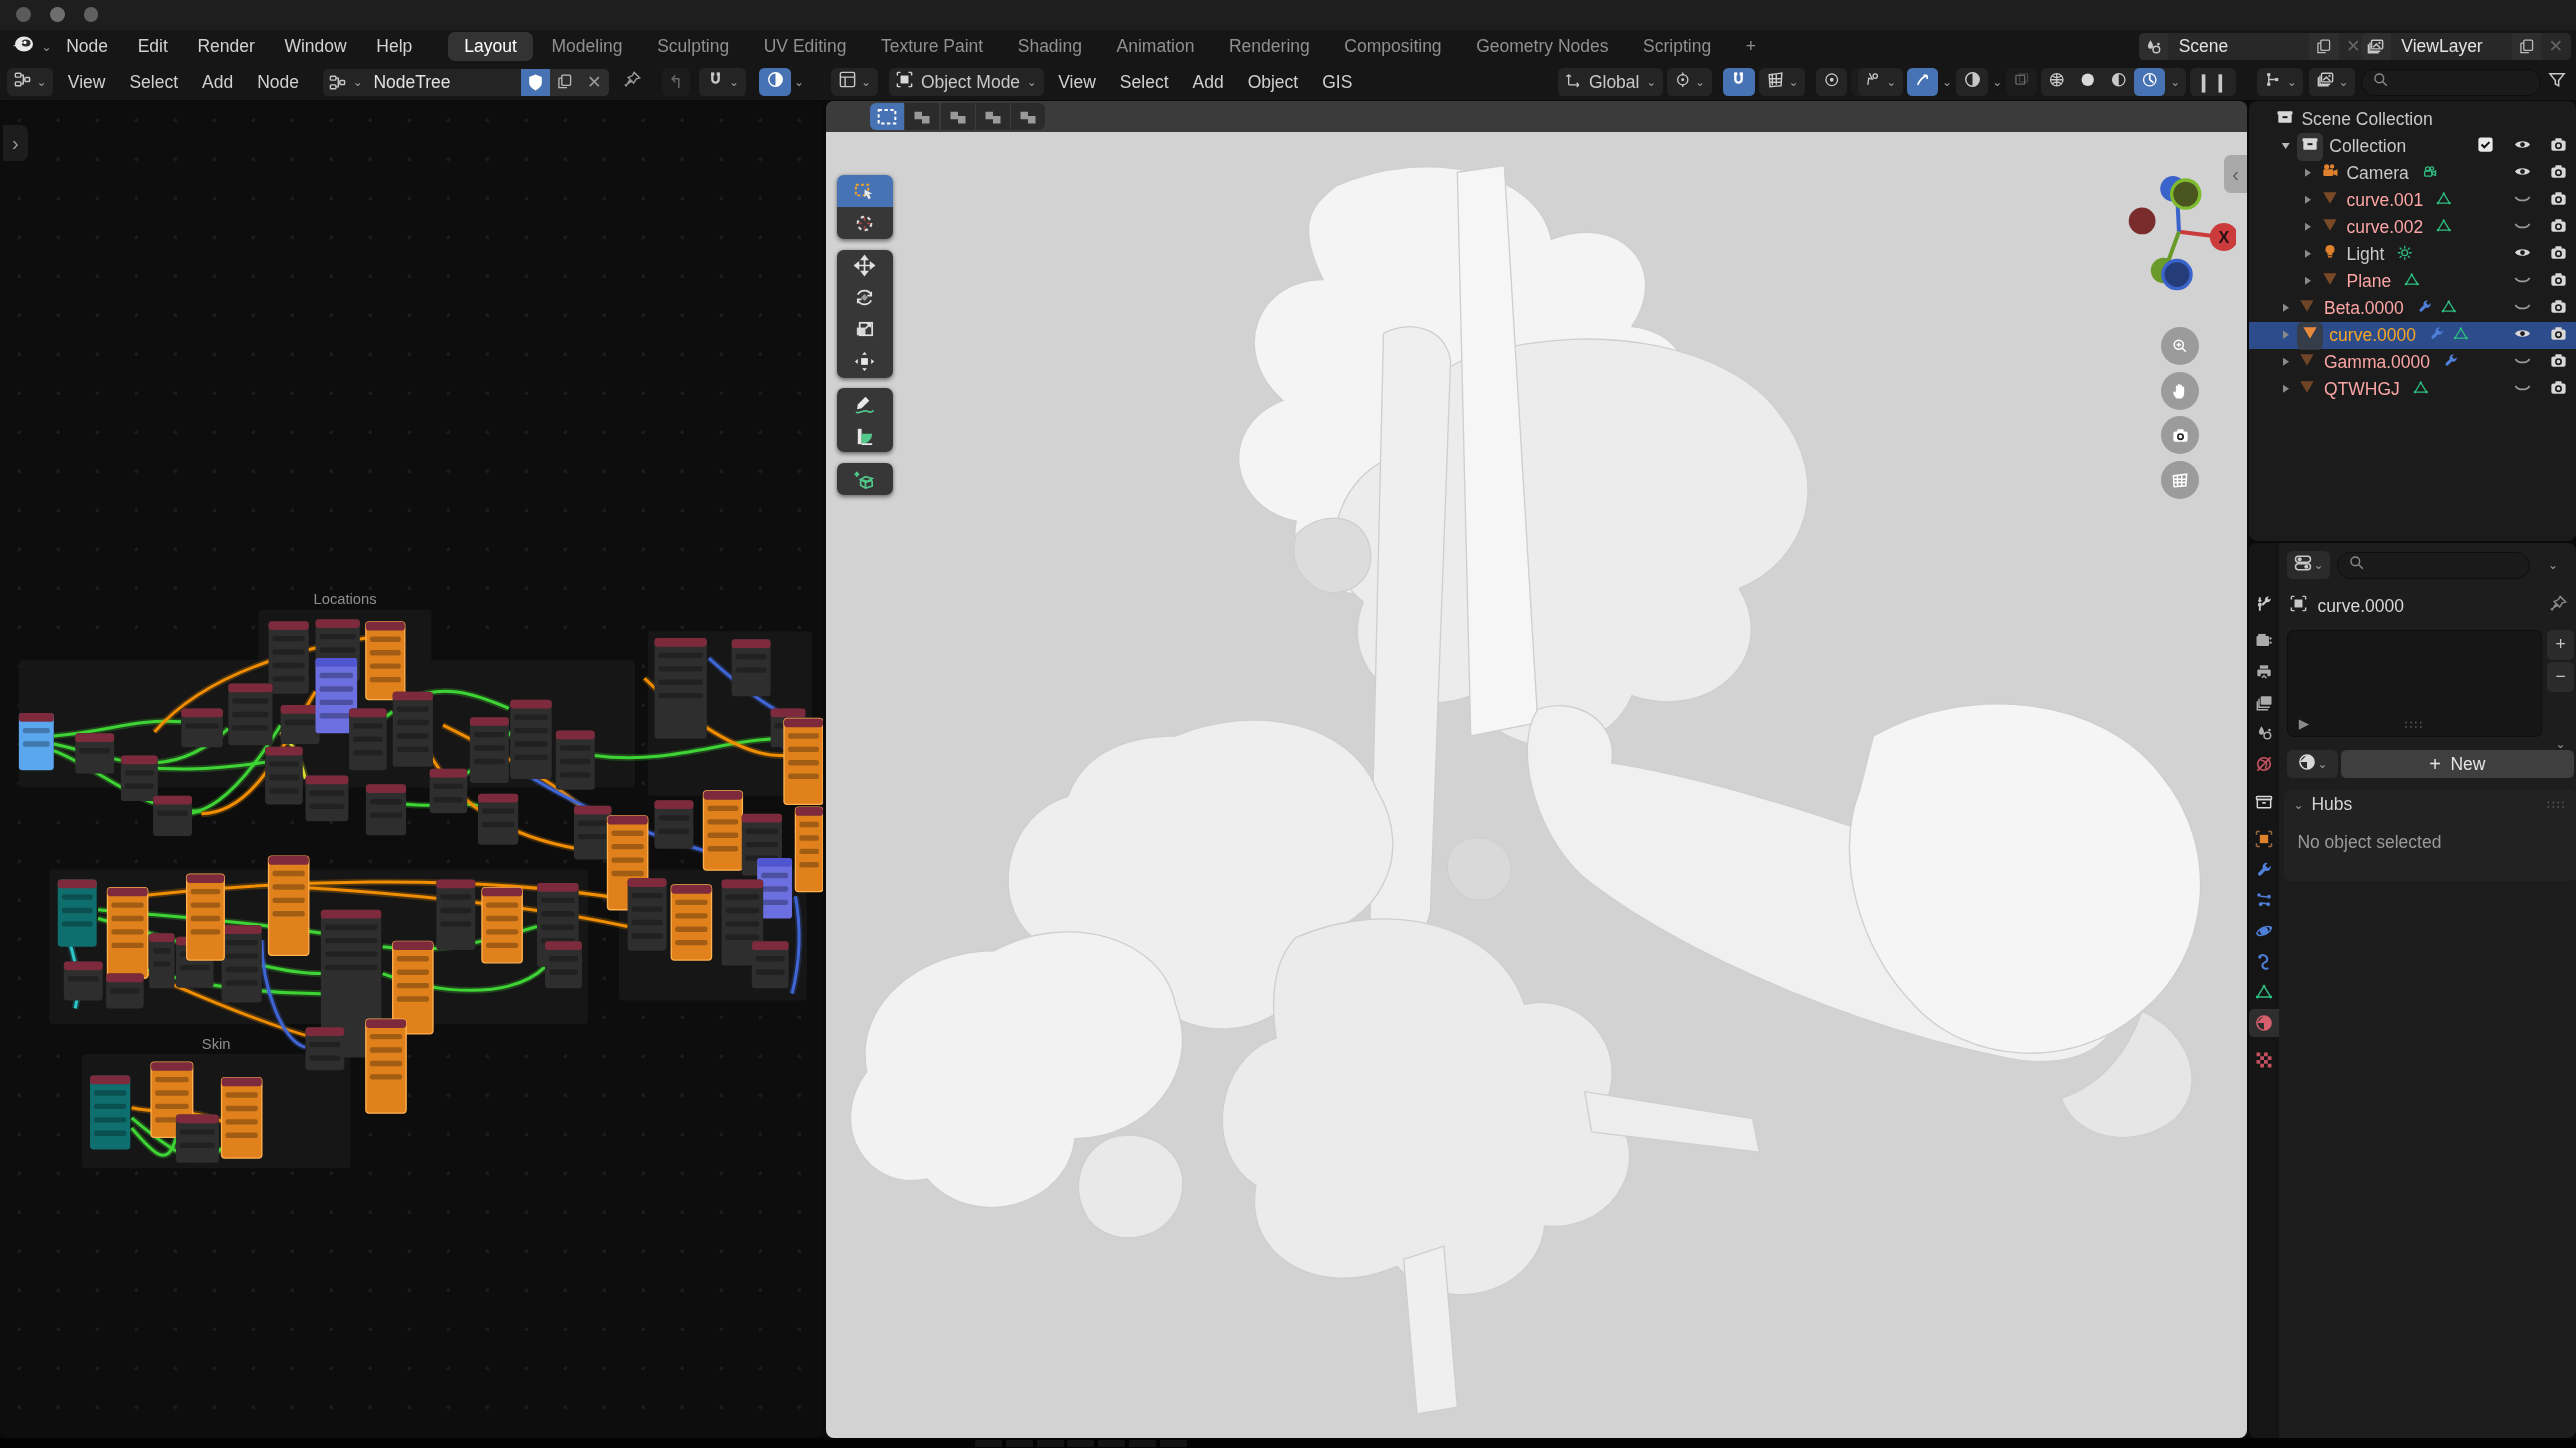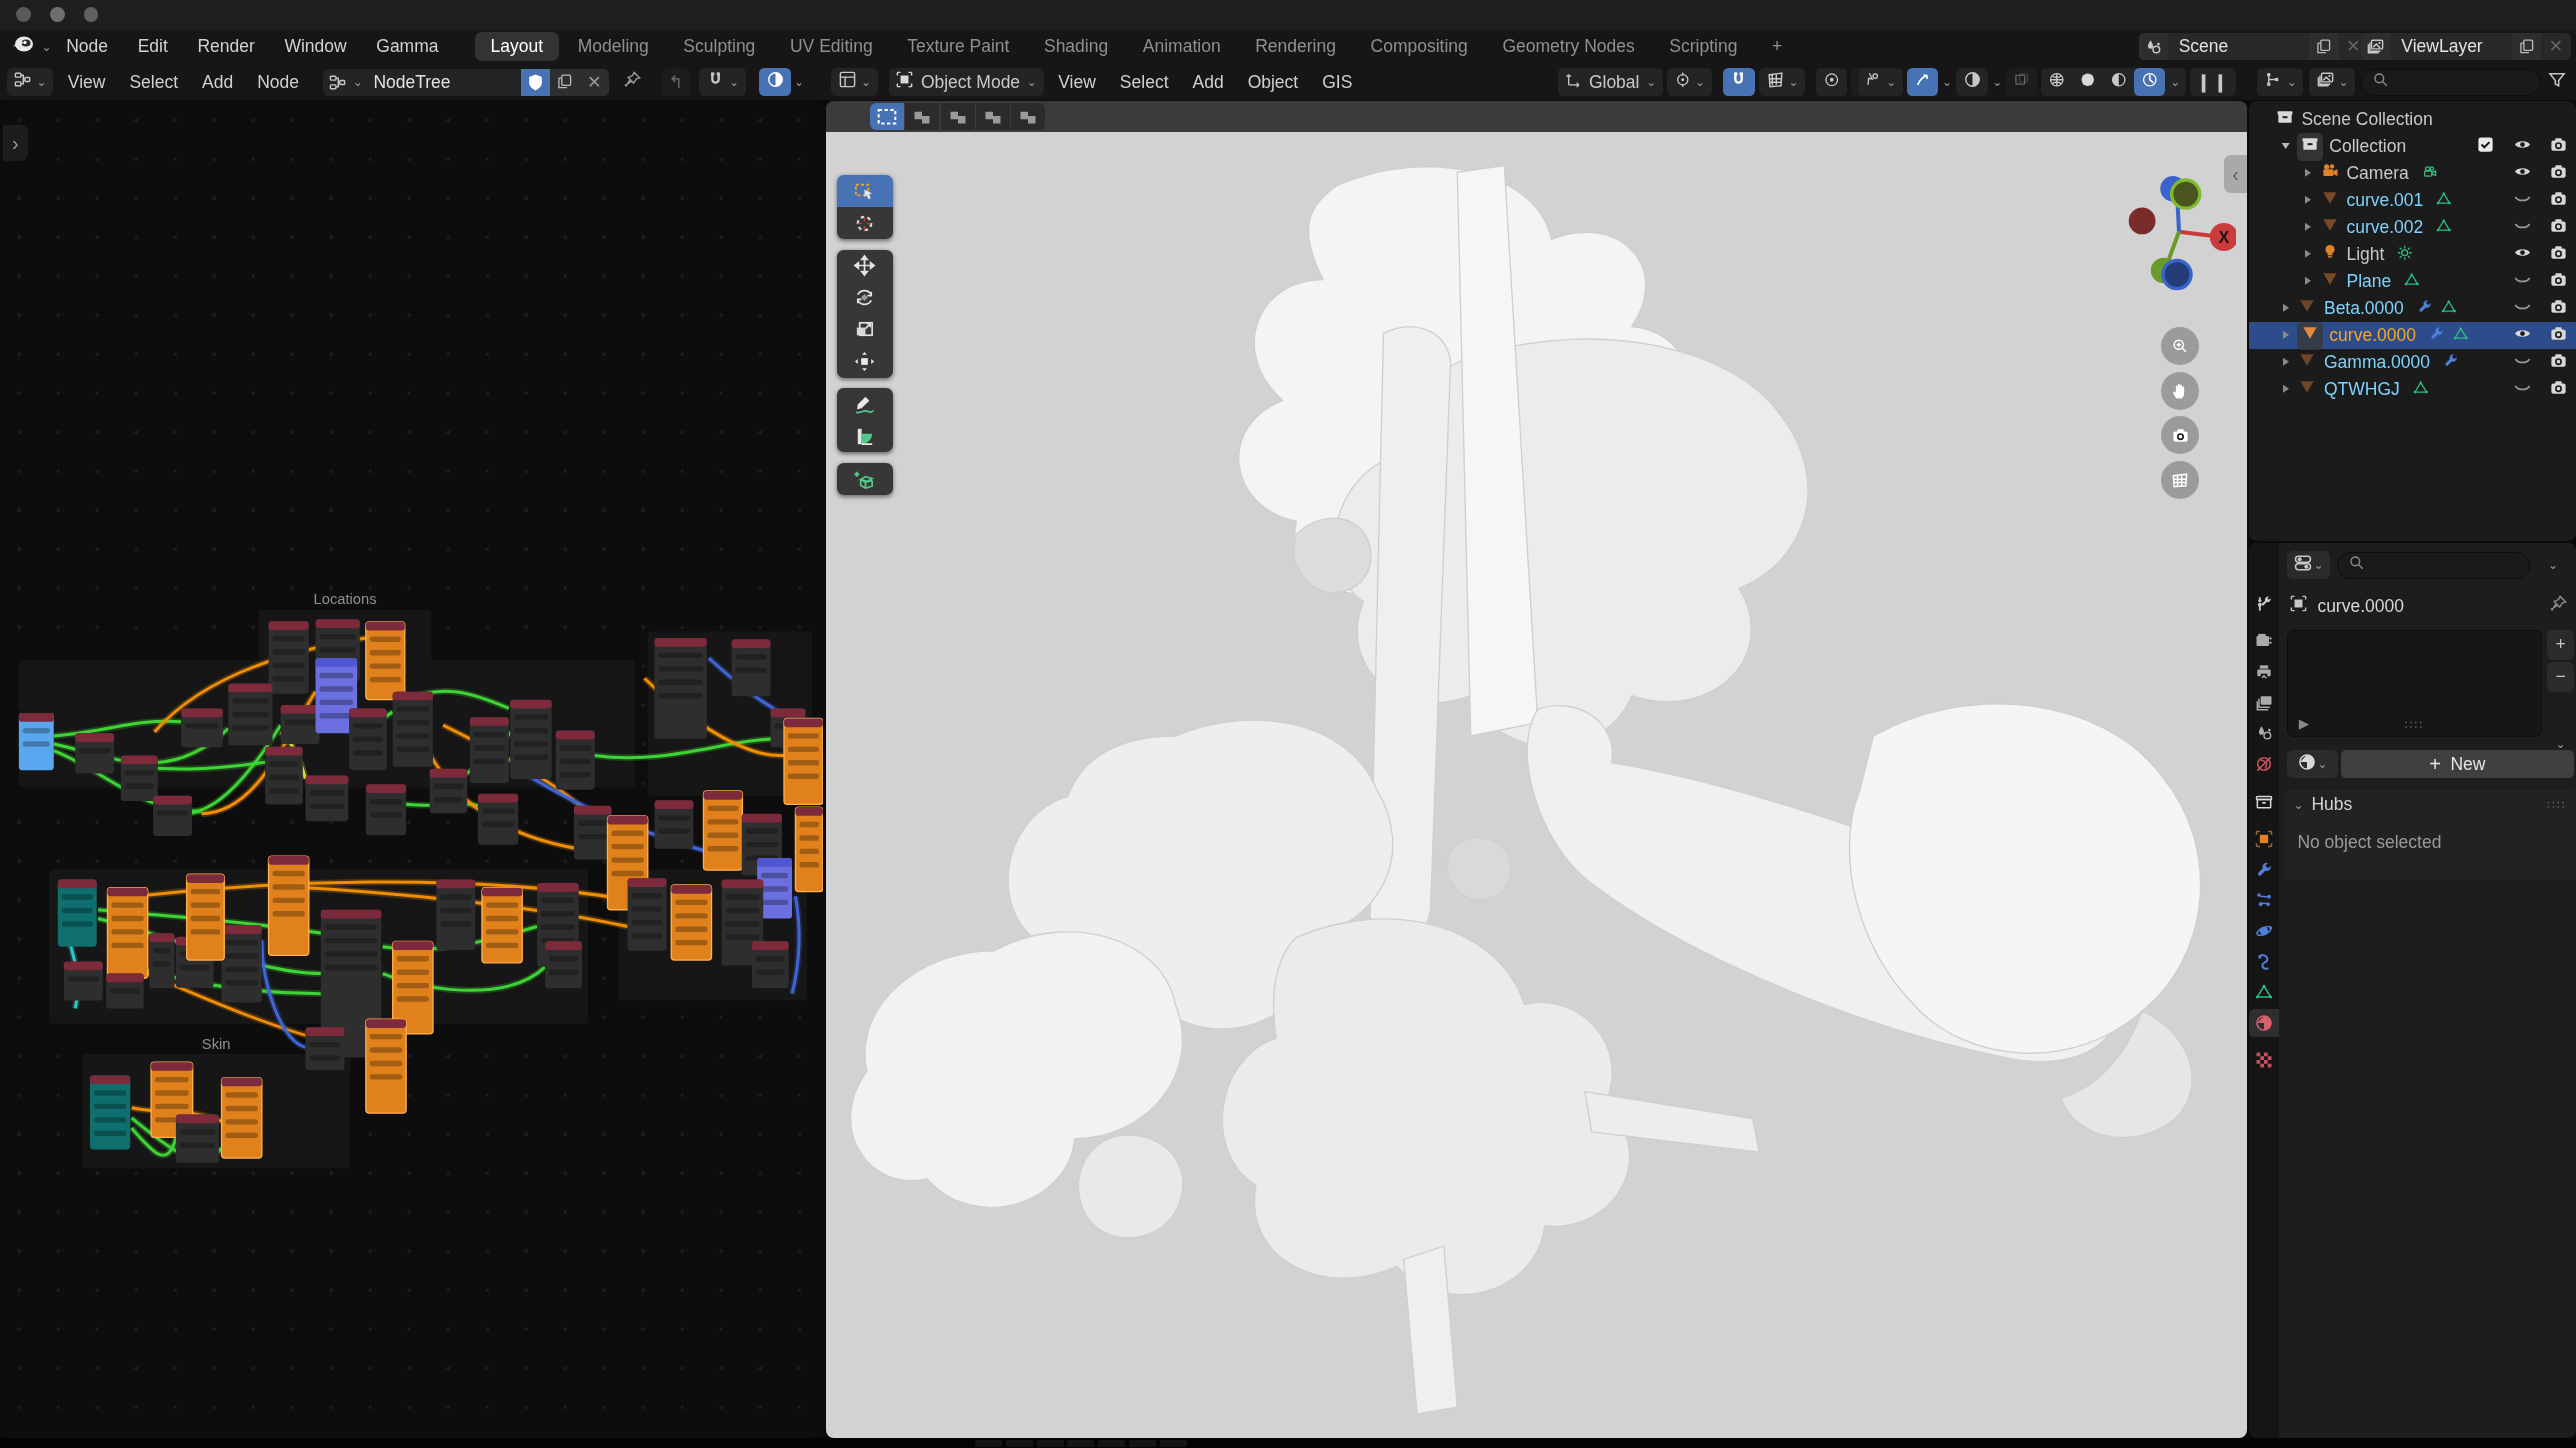--- a/index.html
+++ b/index.html
@@ -40,21 +40,21 @@
   
   .vtool{width:56px;height:32px;background:#262626e6;display:flex;align-items:center;justify-content:center;color:#e6e6e6}
   .vtool.active{background:#4772b3}
   .vtool-group{border-radius:6.7px;overflow:hidden;box-shadow:0 1.3px 4px rgba(0,0,0,.5);margin-bottom:10.7px}
   
   .navbtn{width:38px;height:38px;border-radius:50%;background:rgba(110,110,110,.55);display:flex;align-items:center;justify-content:center;color:#f2f2f2;margin-bottom:6.7px}
   
   .ol-row{height:27px;display:flex;align-items:center;padding-left:6.7px;position:relative;color:#c9c9c9}
   .ol-row.sel{background:#2c4c8c}
   .ol-row .lbl{margin-left:6.7px}
-  .ol-row .lbl.dim{color:#7dd3fc}
+  .ol-row .lbl.dim{color:#fca5a5}
   .ol-row .lbl.active-obj{color:#f5a623}
   .ol-right{position:absolute;right:8px;display:flex;gap:17.5px;align-items:center}
   .ol-badges{display:flex;gap:6.7px;align-items:center;margin-left:12px}
   
   .ptab{width:29.5px;height:28px;display:flex;align-items:center;justify-content:center;border-radius:5.4px 0 0 5.4px}
   .ptab.active{background:#2e2e2e}
   .pwidget{background:#2b2b2b;border-radius:5.4px;height:28px;display:flex;align-items:center;justify-content:center;color:#c6c6c6}
   .search{background:#1a1a1a;border:0.7px solid #0e0e0e;border-radius:13.4px;height:27px;display:flex;align-items:center;padding:0 9.4px;color:#8a8a8a;gap:6.7px}
   text{font-family:"Liberation Sans",sans-serif}
 </style>
@@ -77,21 +77,21 @@
           <ellipse cx="15" cy="9" rx="4.5" ry="3.6" fill="#2a2a2a"></ellipse>
           <circle cx="14" cy="8.4" r="1.6" fill="#fff"></circle>
           <path d="M2 12c3-1 5-4 8-5l3 2c-4 1-7 4-11 3z" fill="#e8e8e8"></path>
         </svg></span>
     <span class="caret">⌄</span>
     <div class="flex" id="app-menus">
         <div class="menu-item">Node</div>
         <div class="menu-item">Edit</div>
         <div class="menu-item">Render</div>
         <div class="menu-item">Window</div>
-        <div class="menu-item">Gamma</div>
+        <div class="menu-item">Help</div>
       </div>
     <div class="flex" id="ws-tabs" style="margin-left:20px">
         <div class="ws-tab active">Layout</div>
         <div class="ws-tab">Modeling</div>
         <div class="ws-tab">Sculpting</div>
         <div class="ws-tab">UV Editing</div>
         <div class="ws-tab">Texture Paint</div>
         <div class="ws-tab">Shading</div>
         <div class="ws-tab">Animation</div>
         <div class="ws-tab">Rendering</div>

